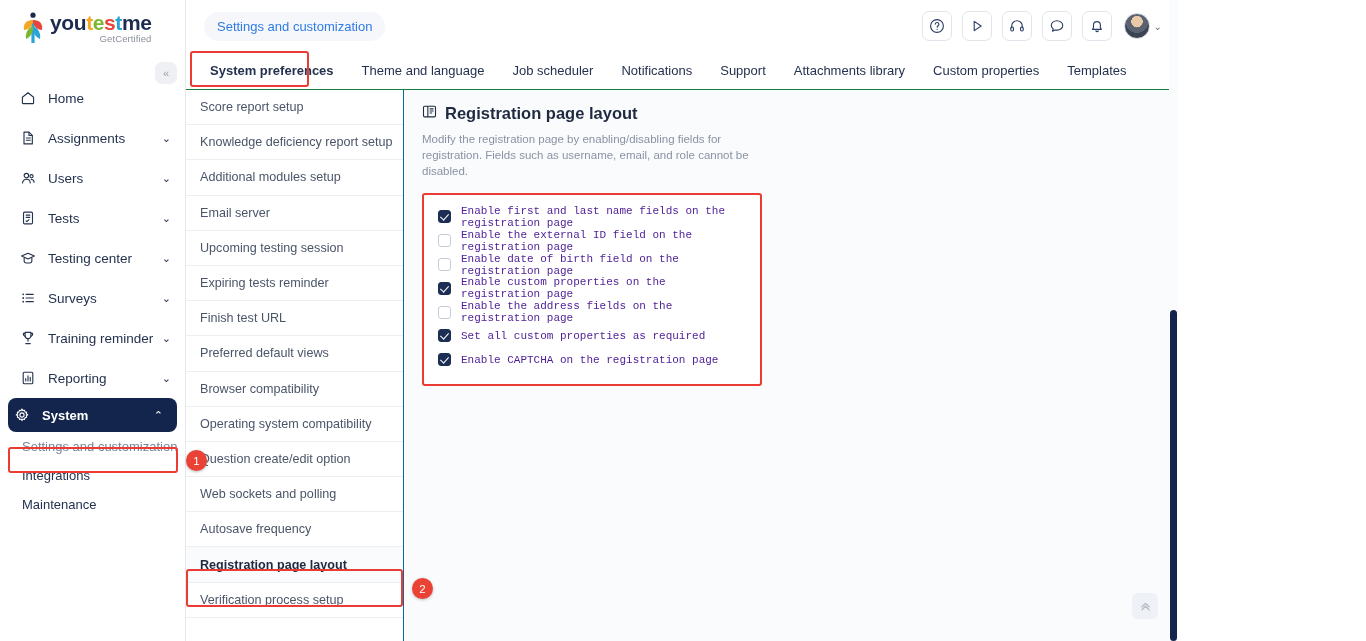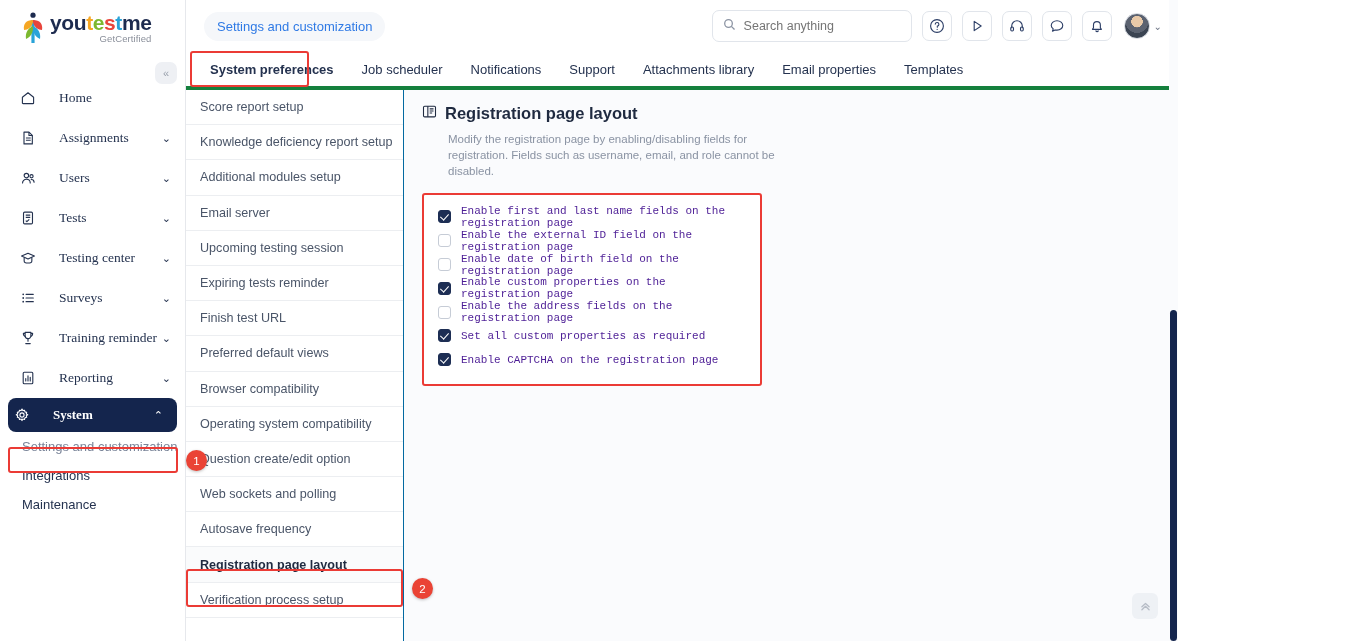--- a/index.html
+++ b/index.html
@@ -38,21 +38,21 @@
   }
 
   .nav { margin-top: 26px; }
   .nav-item {
     display: flex; align-items: center;
     height: 40px; padding: 0 14px 0 20px;
     color: #24324f; font-size: 13.5px; cursor: pointer;
     position: relative;
   }
   .nav-item .ni-icon { width: 22px; flex:0 0 22px; display:flex; align-items:center; color:#24324f; }
-  .nav-item .ni-label { flex: 1; margin-left: 17px; font-family: Liberation Serif, serif; }
+  .nav-item .ni-label { flex: 1; margin-left: 6px; }
   .nav-item .ni-chev { color:#24324f; font-size:11px; }
   .nav-item.active {
     background: #14254d; color: #ffffff;
     border-radius: 8px; margin: 0 8px; padding-left: 6px;
     height: 34px;
   }
   .nav-item.active .ni-icon, .nav-item.active .ni-chev { color:#ffffff; }
   .nav-item.active .ni-label { font-weight: bold; font-size:13px; }
 
   .subnav { padding-left: 22px; }
@@ -92,21 +92,21 @@
   .avatar-wrap { display:flex; align-items:center; gap:4px; cursor:pointer; margin-left:2px;}
   .avatar {
     width:26px;height:26px;border-radius:50%;
     background: radial-gradient(circle at 50% 32%, #e8c9a8 0 28%, #5b6270 29% 55%, #3b4452 56% 100%);
     border:1px solid #d8dce3;
   }
   .avatar-chev { color:#6b7384; font-size:10px; }
 
   .tabbar {
     height: 38px; display:flex; align-items:stretch; gap:0;
-    border-bottom:4px solid #15803d; padding-left: 10px; position:relative;
+    border-bottom:1px solid #15803d; padding-left: 10px; position:relative;
     flex: 0 0 38px;
   }
   .tab {
     padding: 0 14px; display:flex; align-items:center;
     font-size: 13px; color:#24324f; cursor:pointer; white-space:nowrap;
   }
   .tab.active { font-weight: bold; }
 
   
   .content { flex:1; display:flex; min-height:0; position:relative; }
@@ -119,21 +119,21 @@
     height: 35.2px; display:flex; align-items:center;
     padding: 0 10px 0 14px; font-size:12.6px; color:#4b5costs;
     color:#4a5568; border-bottom:1px solid #eceef1; cursor:pointer;
   }
   .sl-item.selected { font-weight:bold; color:#1f2a40; background:#fafbfc; }
 
   .panel { flex:1; background:#fafbfd; position:relative; overflow:hidden; }
   .panel-inner { padding: 14px 18px; }
   .panel-title { display:flex; align-items:center; gap:8px; }
   .panel-title h1 { font-size:16.5px; color:#1f2a40; font-weight:bold; }
-  .panel-desc { font-size:11.5px; color:#8a93a3; line-height:16px; margin-top:8px; max-width:330px;margin-left:26px; }
+  .panel-desc { font-size:11.5px; color:#8a93a3; line-height:16px; margin-top:8px; max-width:330px; }
 
   .cb-card {
     margin-top: 14px; background:#ffffff; width: 340px;
     border:2.5px solid #eb3b35; border-radius:3px;
     padding: 10px 14px 12px 14px;
   }
   .cb-row { display:flex; align-items:center; height: 23.8px; gap:10px; cursor:pointer; }
   .cb {
     width:13px; height:13px; border-radius:3px; flex:0 0 13px;
     border:1px solid #c6ccd6; background:#fff; position:relative;
@@ -305,29 +305,20 @@
 
     <div class="hl-box" style="left:8px; top:447px; width:170px; height:26px;"></div>
   </aside>
 
   <div class="main">
 
     <header class="topbar">
       <div class="breadcrumb">Settings and customization</div>
 
       <div class="topbar-right">
-        <div class="search-box">
-          <span>
-            <svg width="13" height="13" viewBox="0 0 16 16" fill="none" stroke="#8c94a3" stroke-width="1.6">
-              <circle cx="6.8" cy="6.8" r="4.7"></circle>
-                <path d="M10.3 10.3 L14.2 14.2"></path>
-            </svg>
-          </span>
-          <input type="text" placeholder="Search anything" style="">
-        </div>
 
         <div class="icon-btn">
           <svg width="16" height="16" viewBox="0 0 20 20" fill="none" stroke="#2c3e66" stroke-width="1.4">
             <circle cx="10" cy="10" r="8"></circle>
             <path d="M7.8 7.6a2.3 2.3 0 1 1 2.6 2.6v1.4" stroke-linecap="round"></path>
             <circle cx="10.2" cy="14.2" r=".85" fill="#2c3e66" stroke="none"></circle>
           </svg>
         </div>
         <div class="icon-btn">
           <svg width="16" height="16" viewBox="0 0 20 20" fill="none" stroke="#2c3e66" stroke-width="1.4" stroke-linejoin="round">
@@ -355,25 +346,26 @@
 
         <div class="avatar-wrap">
           <div class="avatar"></div>
           <span class="avatar-chev">⌄</span>
         </div>
       </div>
     </header>
 
     <div class="tabbar" id="tabbar">
         <div class="tab active">System preferences</div>
+        <div class="tab">Theme and language</div>
         <div class="tab">Job scheduler</div>
         <div class="tab">Notifications</div>
         <div class="tab">Support</div>
         <div class="tab">Attachments library</div>
-        <div class="tab">Email properties</div>
+        <div class="tab">Custom properties</div>
         <div class="tab">Templates</div>
       </div>
 
     <div class="content">
       <div class="settings-list" id="settings-list">
           <div class="sl-item">Score report setup</div>
           <div class="sl-item">Knowledge deficiency report setup</div>
           <div class="sl-item">Additional modules setup</div>
           <div class="sl-item">Email server</div>
           <div class="sl-item">Upcoming testing session</div>

